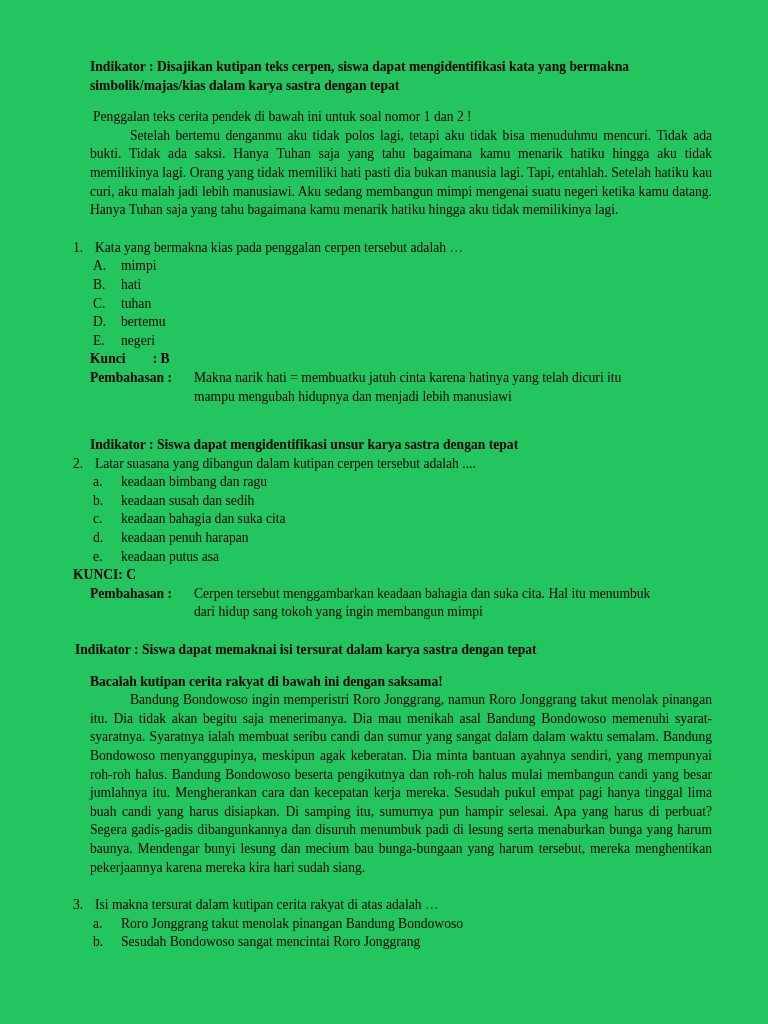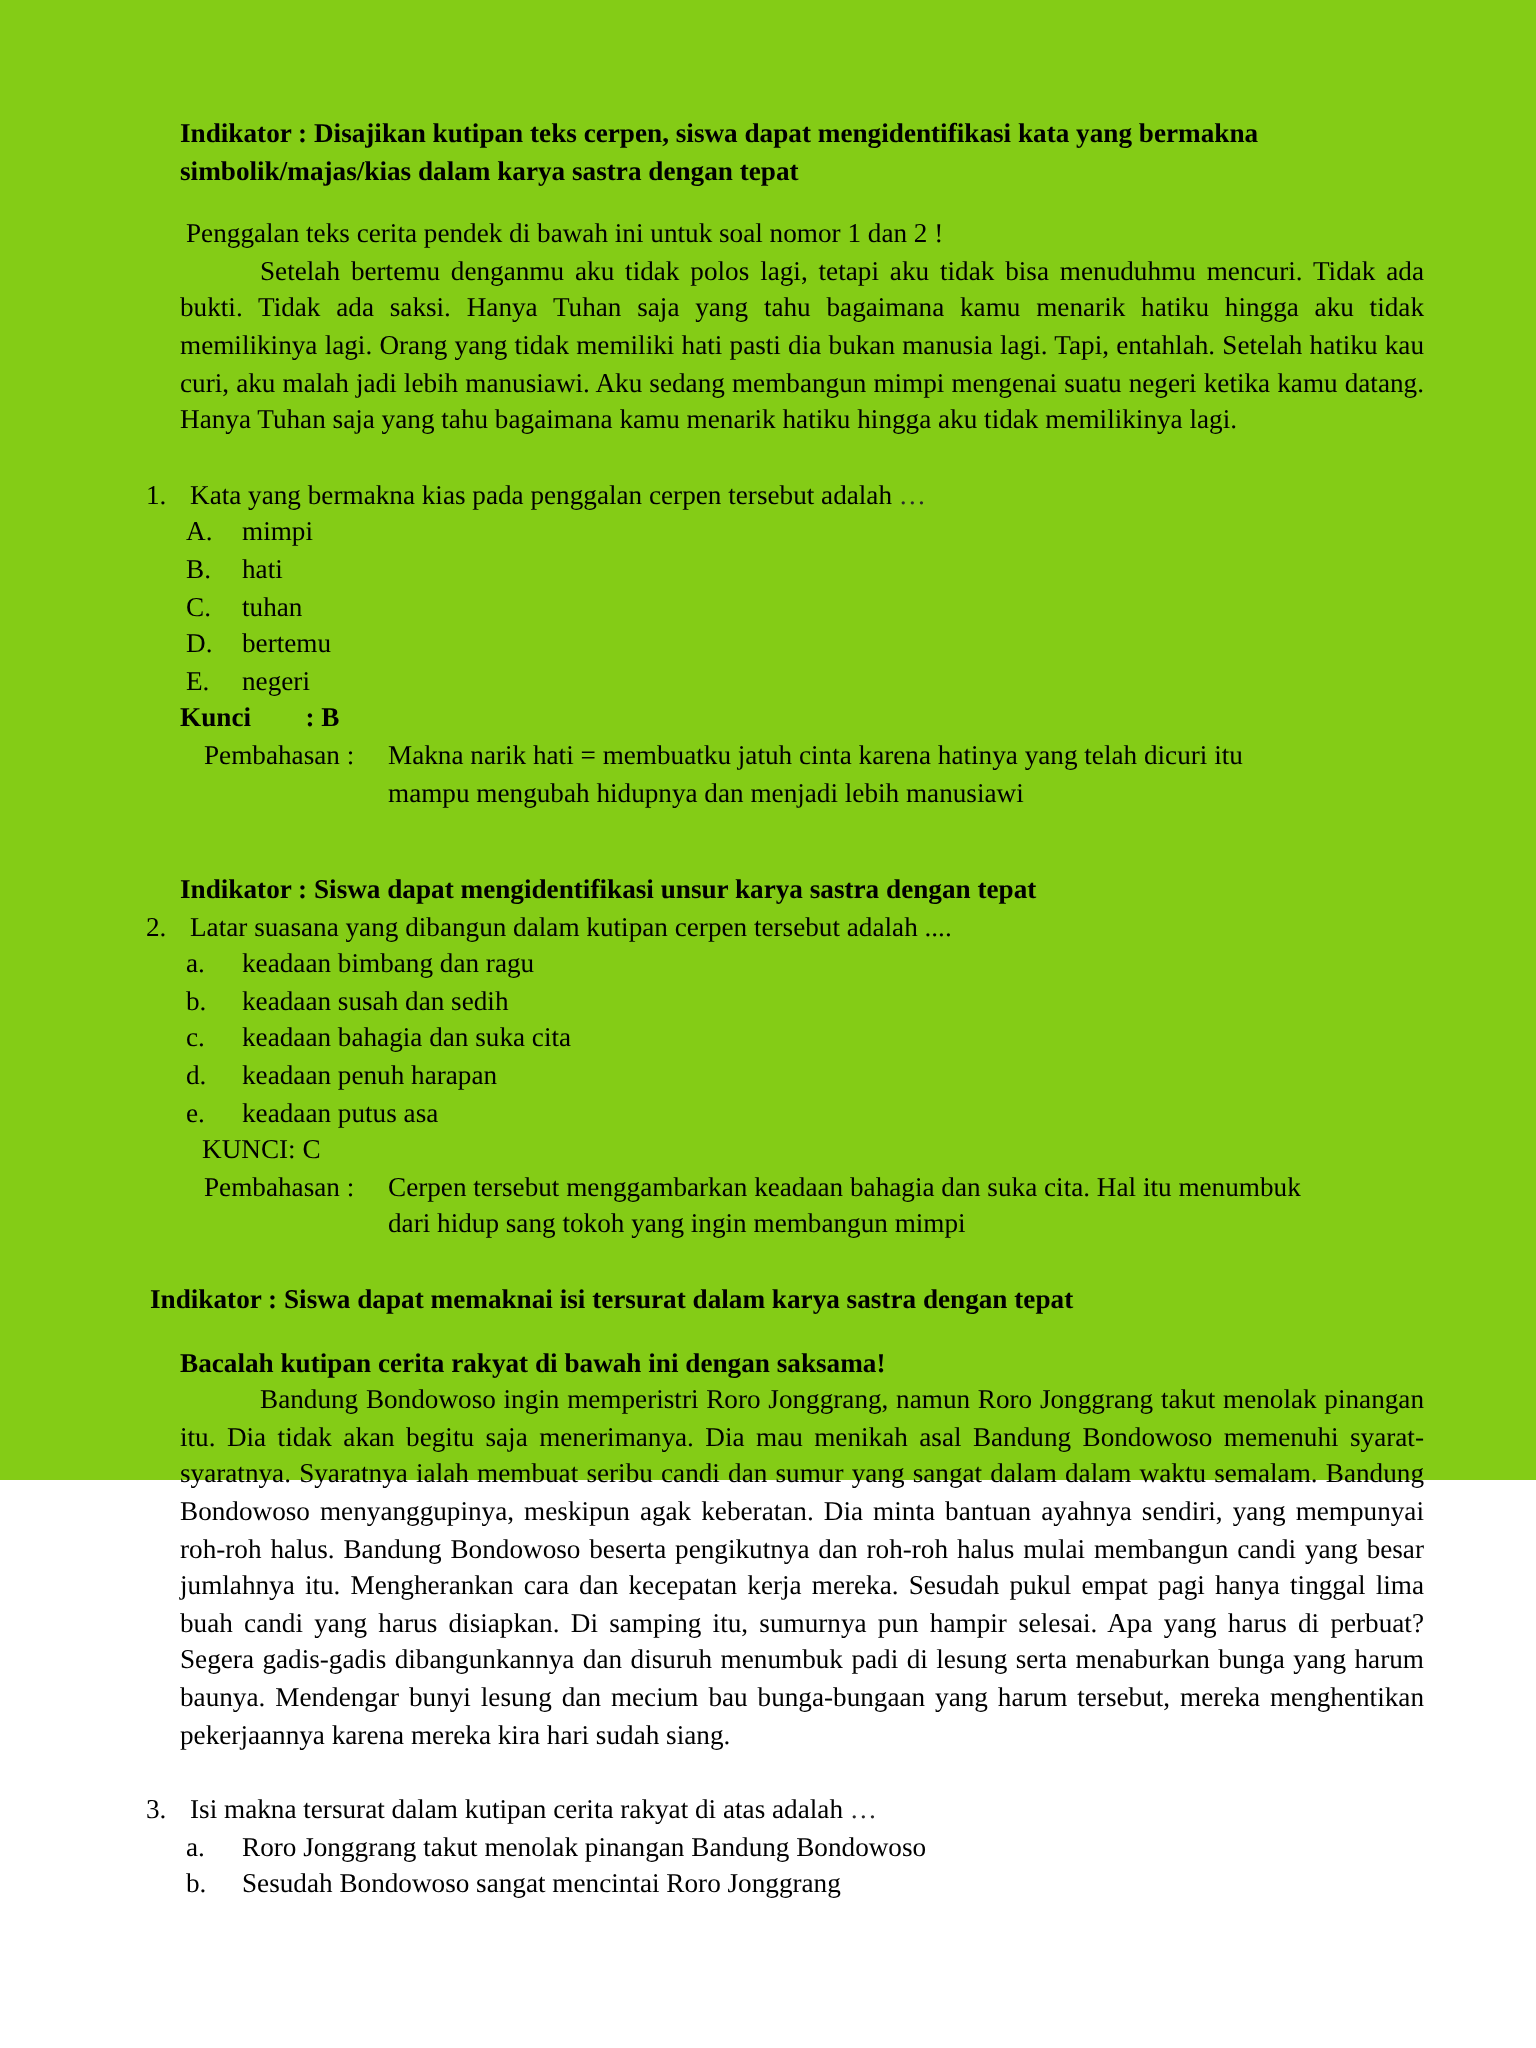--- a/index.html
+++ b/index.html
@@ -10,22 +10,22 @@
   body {
     width: 768px;
     height: 1024px;
     font-family: "Liberation Serif", "DejaVu Serif", serif;
     color: #000000;
     -webkit-font-smoothing: antialiased;
   }
   .page {
     position: relative;
     width: 768px;
-    height: 740px;
-    background: #84cc16;
+    height: 1024px;
+    background: #22c55e;
     box-sizing: border-box;
     padding: 58px 56px 0 73px;
   }
   .doc {
     width: 639px;
     font-size: 13.6px;
     line-height: 18.6px;
   }
 
   
@@ -83,36 +83,36 @@
     top: 0;
   }
 
   
   .kunci {
     margin-left: 17px;
     font-weight: bold;
     white-space: pre;
   }
   .kunci-plain {
-    margin-left: 28px;
-    font-weight: normal;
+    margin-left: 0;
+    font-weight: bold;
   }
 
   
   .pembahasan {
     margin-left: 17px;
     position: relative;
     padding-left: 104px;
     text-align: justify;
   }
   .pembahasan .pb-label {
     position: absolute;
-    left: 12px;
+    left: 0;
     top: 0;
-    font-weight: normal;
+    font-weight: bold;
     white-space: nowrap;
   }
   .pembahasan .pb-body { display: block; }
   .pembahasan .pb-body .pb-line2 { display: block; }
 
   .tight { margin-top: 0; }
 </style>
 </head>
 <body>
 

